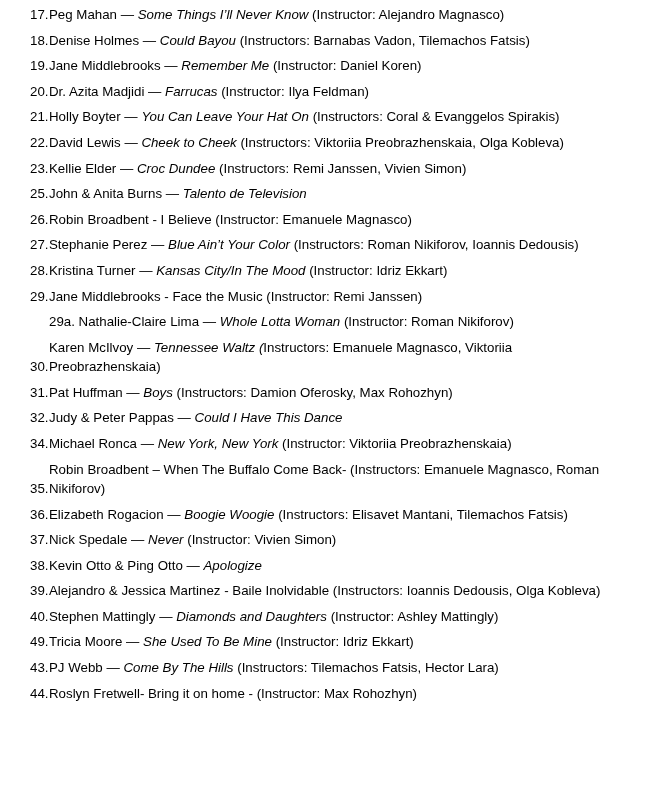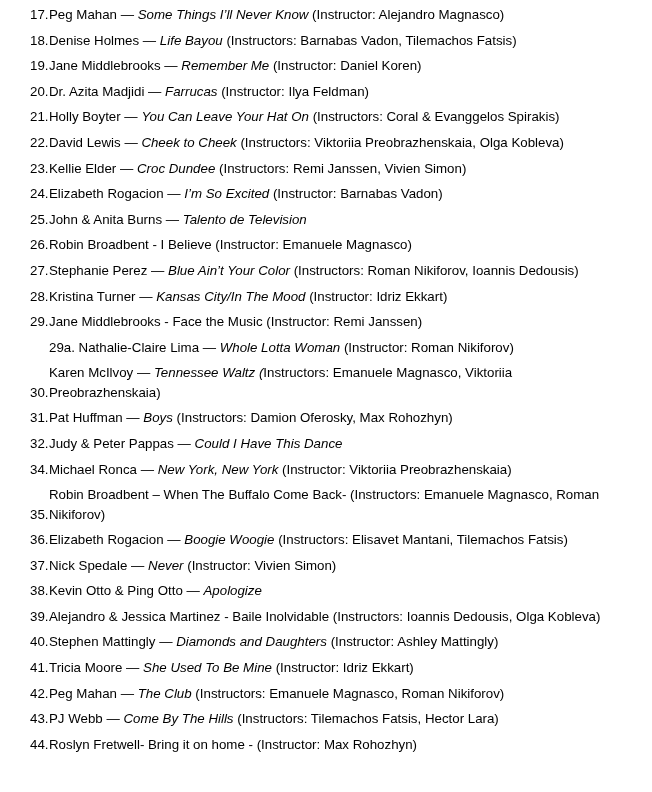--- a/index.html
+++ b/index.html
@@ -38,45 +38,41 @@
 </head>
 <body>
 
 <div class="doc" id="doc" style="color: rgb(0, 0, 0);">
     <div class="row">
       <span class="num">17.</span>
       <span class="txt"><span>Peg Mahan — </span><span class="it">Some Things I’ll Never Know</span><span> (Instructor: Alejandro Magnasco)</span></span>
     </div>
     <div class="row">
       <span class="num">18.</span>
-      <span class="txt"><span>Denise Holmes — </span><span class="it">Life Bayou</span><span> (Instructors: Barnabas Vadon, Tilemachos Fatsis)</span></span>
+      <span class="txt"><span>Denise Holmes — </span><span class="it">Could Bayou</span><span> (Instructors: Barnabas Vadon, Tilemachos Fatsis)</span></span>
     </div>
     <div class="row">
       <span class="num">19.</span>
       <span class="txt"><span>Jane Middlebrooks — </span><span class="it">Remember Me</span><span> (Instructor: Daniel Koren)</span></span>
     </div>
     <div class="row">
       <span class="num">20.</span>
       <span class="txt"><span>Dr. Azita Madjidi — </span><span class="it">Farrucas</span><span> (Instructor: Ilya Feldman)</span></span>
     </div>
     <div class="row">
       <span class="num">21.</span>
       <span class="txt"><span>Holly Boyter — </span><span class="it">You Can Leave Your Hat On</span><span> (Instructors: Coral &amp; Evanggelos Spirakis)</span></span>
     </div>
     <div class="row">
       <span class="num">22.</span>
       <span class="txt"><span>David Lewis — </span><span class="it">Cheek to Cheek</span><span> (Instructors: Viktoriia Preobrazhenskaia, Olga Kobleva)</span></span>
     </div>
     <div class="row">
       <span class="num">23.</span>
       <span class="txt"><span>Kellie Elder — </span><span class="it">Croc Dundee</span><span> (Instructors: Remi Janssen, Vivien Simon)</span></span>
-    </div>
-    <div class="row">
-      <span class="num">24.</span>
-      <span class="txt"><span>Elizabeth Rogacion — </span><span class="it">I’m So Excited</span><span> (Instructor: Barnabas Vadon)</span></span>
     </div>
     <div class="row">
       <span class="num">25.</span>
       <span class="txt"><span>John &amp; Anita Burns — </span><span class="it">Talento de Television</span></span>
     </div>
     <div class="row">
       <span class="num">26.</span>
       <span class="txt"><span>Robin Broadbent - I Believe (Instructor: Emanuele Magnasco)</span></span>
     </div>
     <div class="row">
@@ -129,26 +125,22 @@
     </div>
     <div class="row">
       <span class="num">39.</span>
       <span class="txt"><span>Alejandro &amp; Jessica Martinez - Baile Inolvidable (Instructors: Ioannis Dedousis, Olga Kobleva)</span></span>
     </div>
     <div class="row">
       <span class="num">40.</span>
       <span class="txt"><span>Stephen Mattingly — </span><span class="it">Diamonds and Daughters</span><span> (Instructor: Ashley Mattingly)</span></span>
     </div>
     <div class="row">
-      <span class="num">41.</span>
+      <span class="num">49.</span>
       <span class="txt"><span>Tricia Moore — </span><span class="it">She Used To Be Mine</span><span> (Instructor: Idriz Ekkart)</span></span>
-    </div>
-    <div class="row">
-      <span class="num">42.</span>
-      <span class="txt"><span>Peg Mahan — </span><span class="it">The Club</span><span> (Instructors: Emanuele Magnasco, Roman Nikiforov)</span></span>
     </div>
     <div class="row">
       <span class="num">43.</span>
       <span class="txt"><span>PJ Webb — </span><span class="it">Come By The Hills</span><span> (Instructors: Tilemachos Fatsis, Hector Lara)</span></span>
     </div>
     <div class="row">
       <span class="num">44.</span>
       <span class="txt"><span>Roslyn Fretwell- Bring it on home - (Instructor: Max Rohozhyn)</span></span>
     </div>
   </div>

